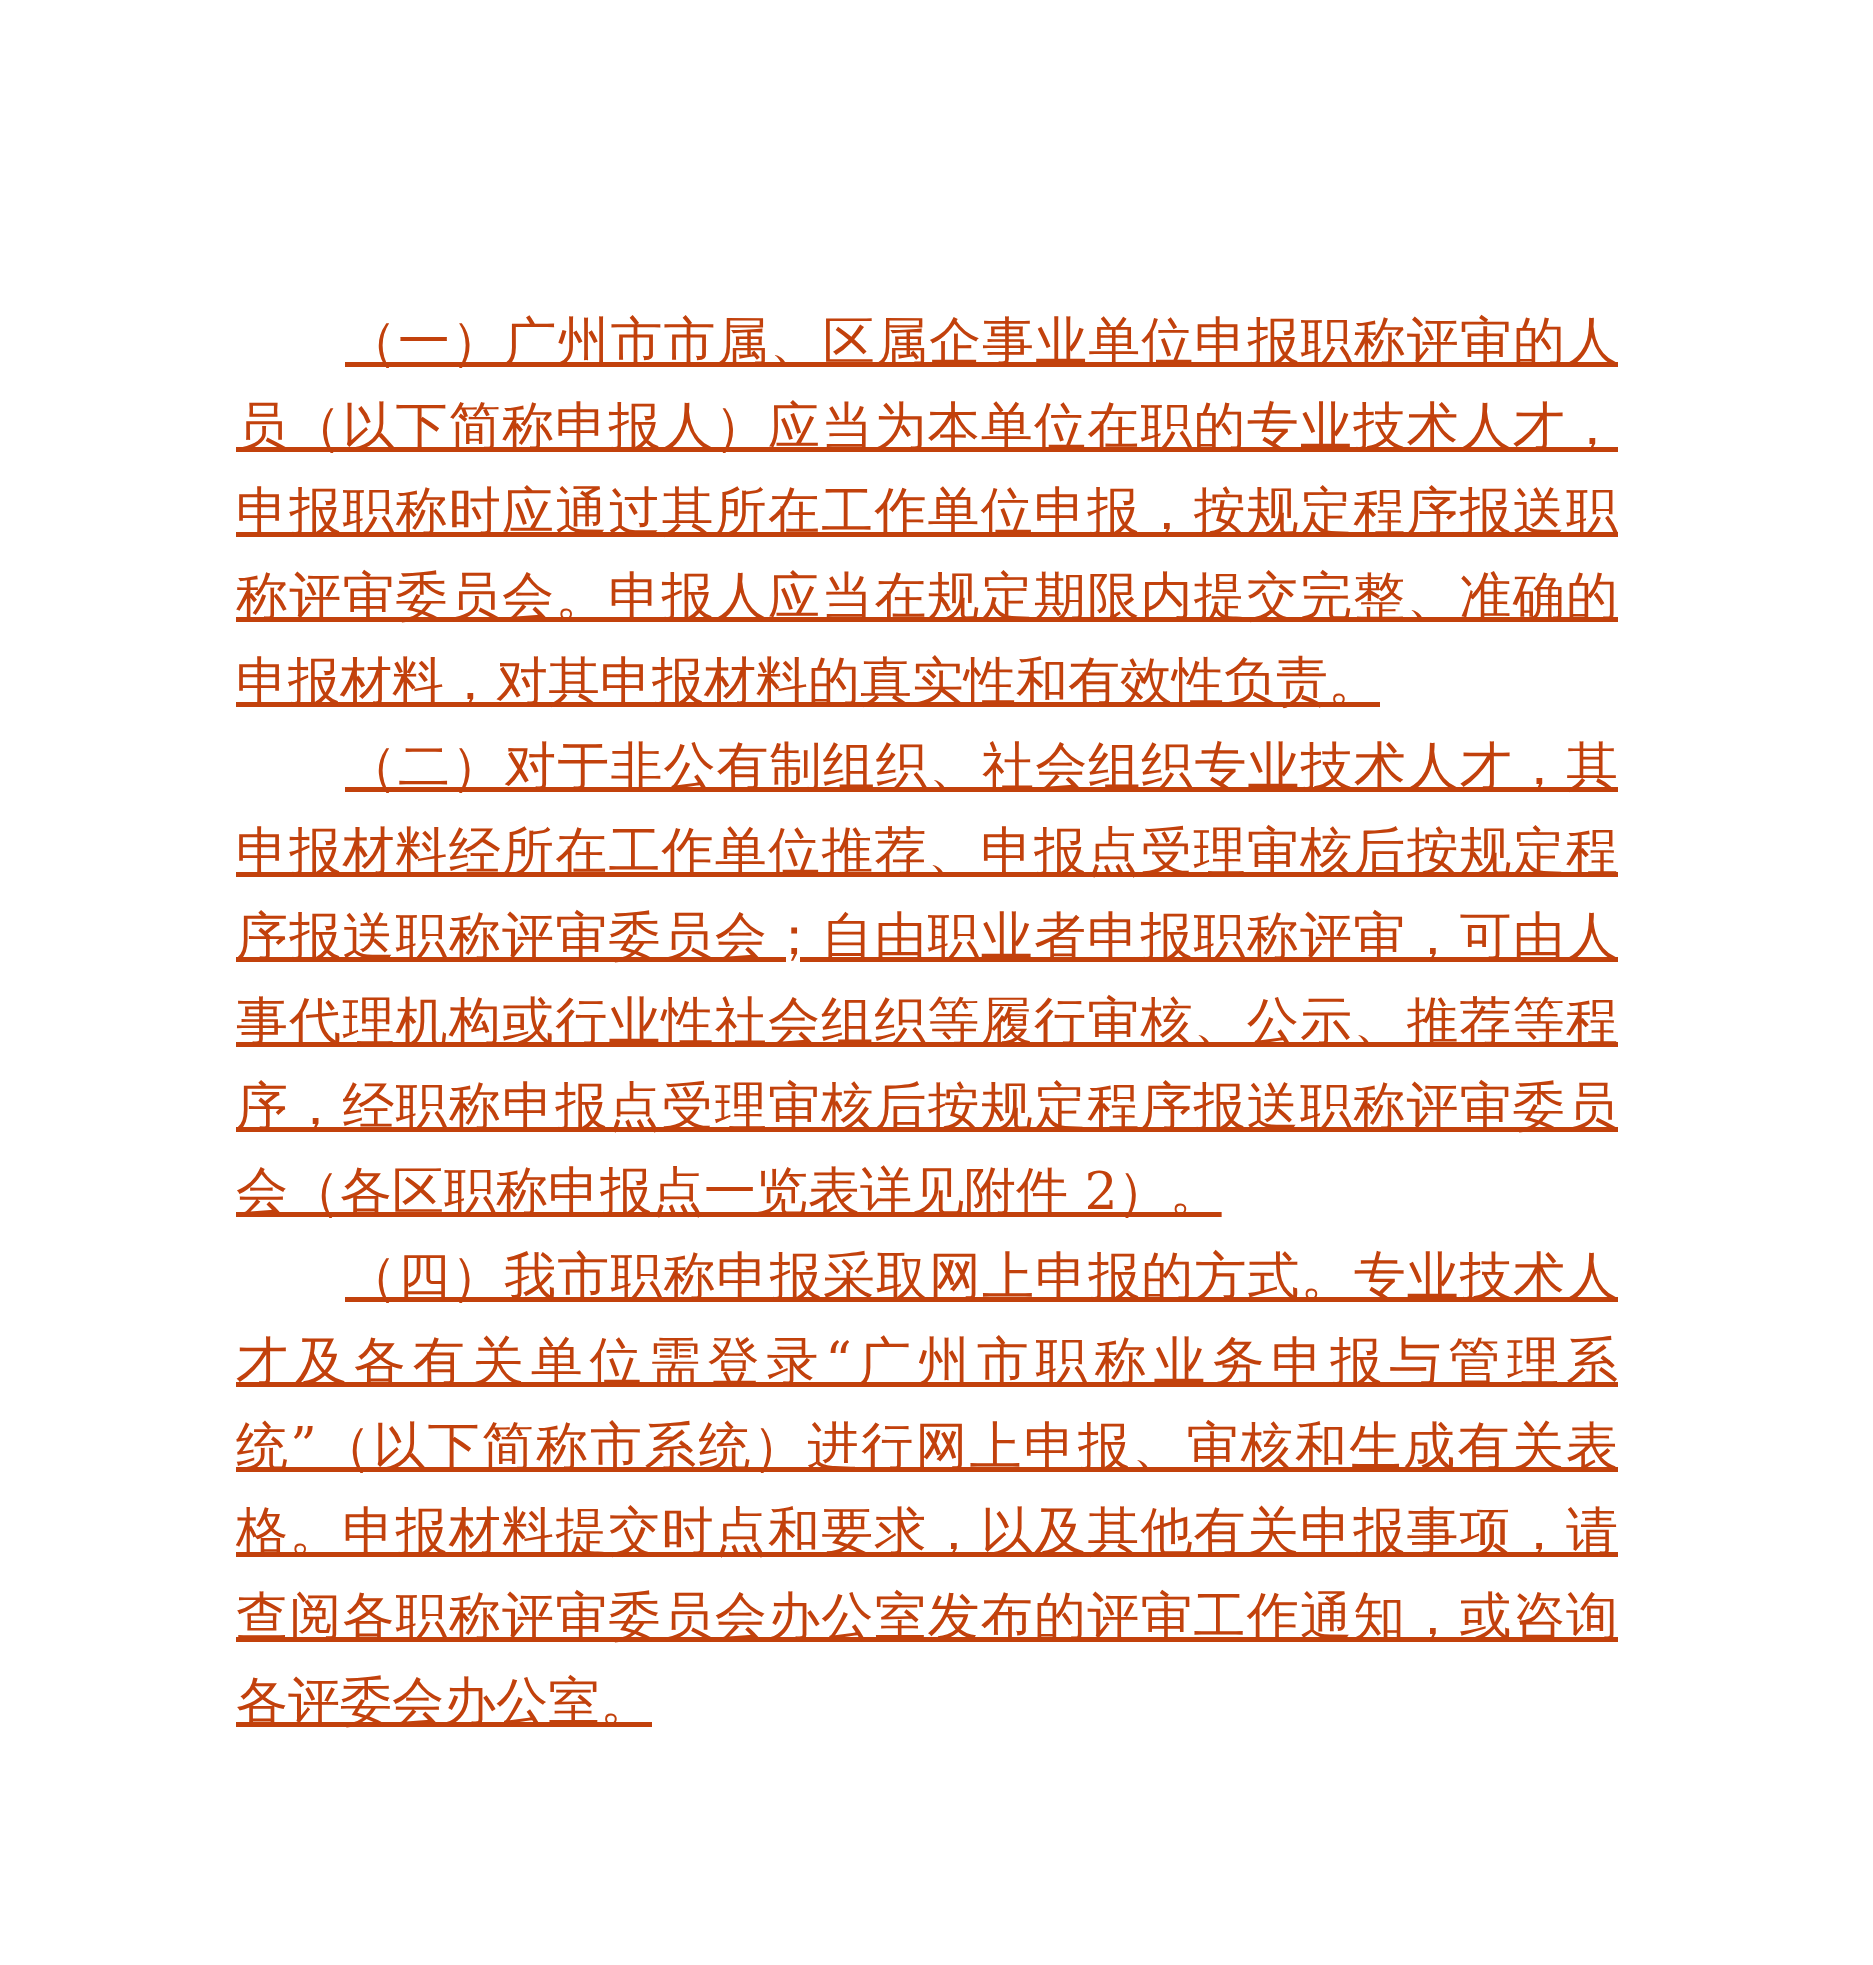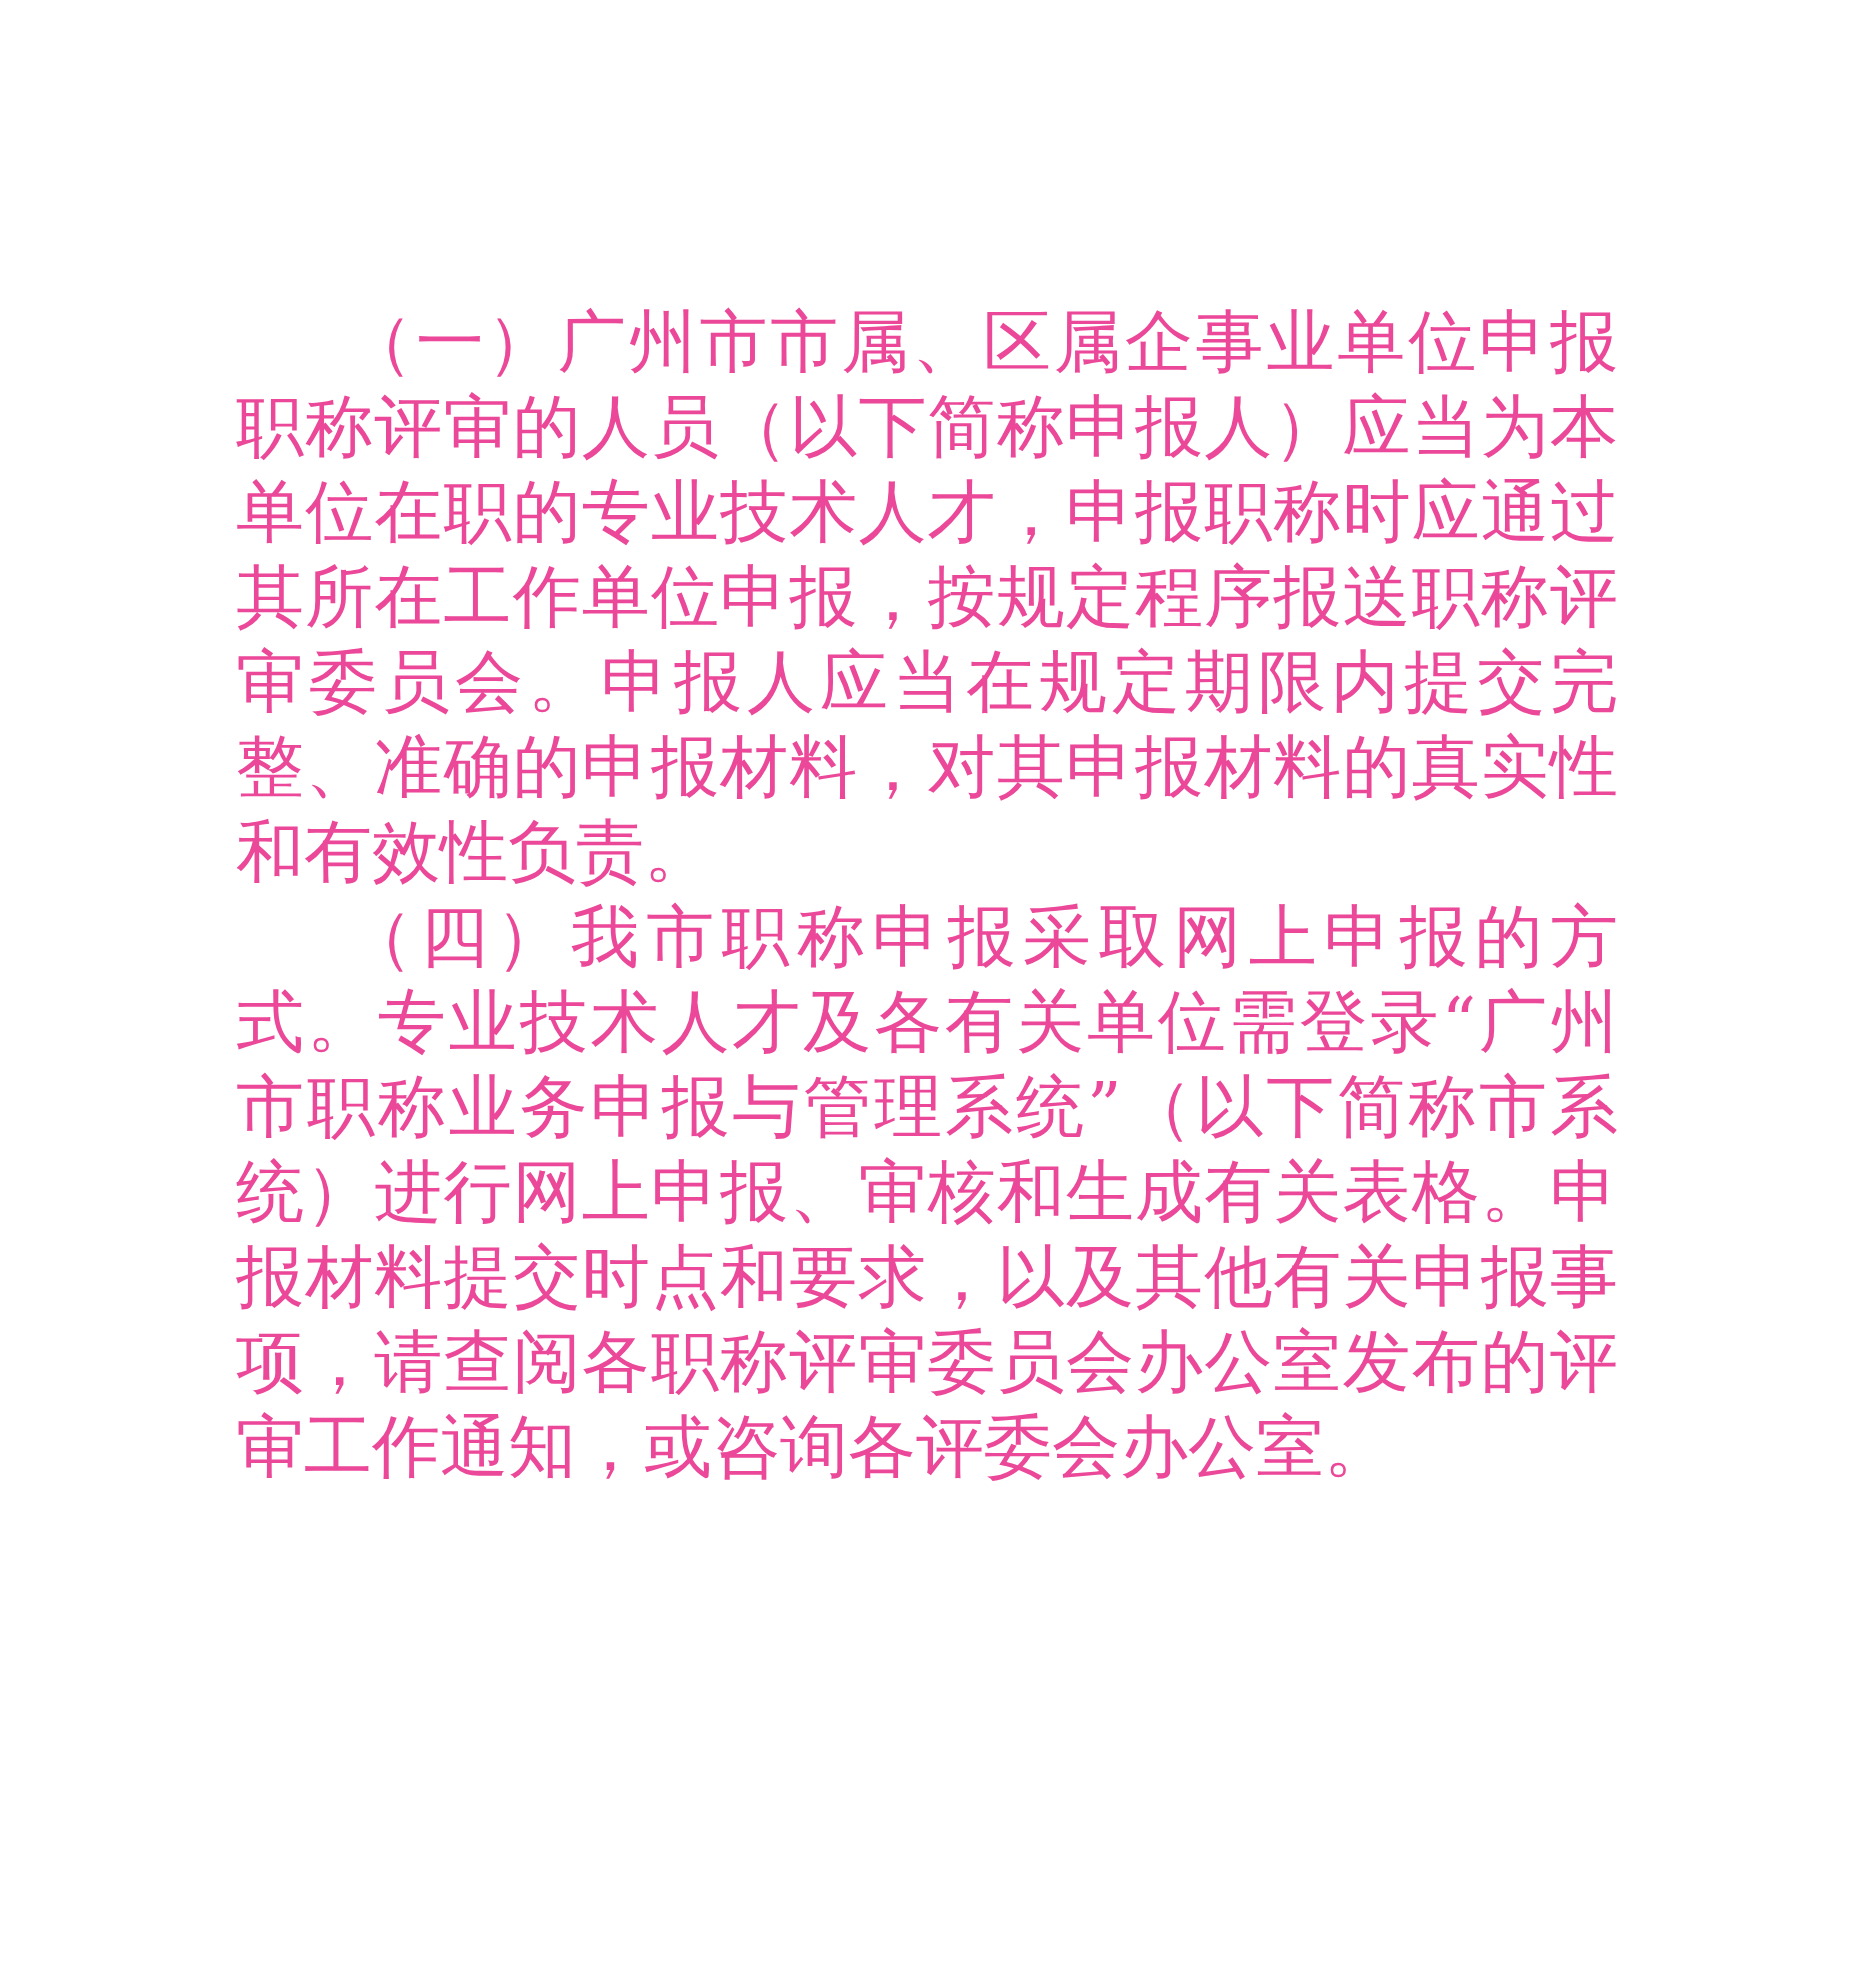--- a/index.html
+++ b/index.html
@@ -18,46 +18,48 @@
 
   .doc-body {
     position: absolute;
     left: 236px;
     top: 299px;
     width: 1382px;
   }
 
   .para {
     font-family: "DejaVu Serif", "Liberation Serif", serif;
-    font-size: 68px;
+    font-size: 52px;
     line-height: 85px;
-    color: #ec4899;
+    color: #c2410c;
     text-align: justify;
     text-justify: inter-character;
     text-indent: 109px;
     margin: 0 0 0 0;
     letter-spacing: 0px;
     white-space: normal;
     word-break: break-all;
     font-weight: 400;
+    text-decoration: underline;
   }
 
   .para + .para {
     margin-top: 0px;
   }
 </style>
 </head>
 <body>
 
 <div class="page">
 
   <div class="doc-body">
 
     <p class="para">（一）广州市市属、区属企事业单位申报职称评审的人员（以下简称申报人）应当为本单位在职的专业技术人才，申报职称时应通过其所在工作单位申报，按规定程序报送职称评审委员会。申报人应当在规定期限内提交完整、准确的申报材料，对其申报材料的真实性和有效性负责。</p>
 
+    <p class="para">（二）对于非公有制组织、社会组织专业技术人才，其申报材料经所在工作单位推荐、申报点受理审核后按规定程序报送职称评审委员会；自由职业者申报职称评审，可由人事代理机构或行业性社会组织等履行审核、公示、推荐等程序，经职称申报点受理审核后按规定程序报送职称评审委员会（各区职称申报点一览表详见附件 2）。</p>
 
 
     <p class="para">（四）我市职称申报采取网上申报的方式。专业技术人才及各有关单位需登录“广州市职称业务申报与管理系统”（以下简称市系统）进行网上申报、审核和生成有关表格。申报材料提交时点和要求，以及其他有关申报事项，请查阅各职称评审委员会办公室发布的评审工作通知，或咨询各评委会办公室。</p>
 
   </div>
 
 </div>
 
 
 </body></html>

